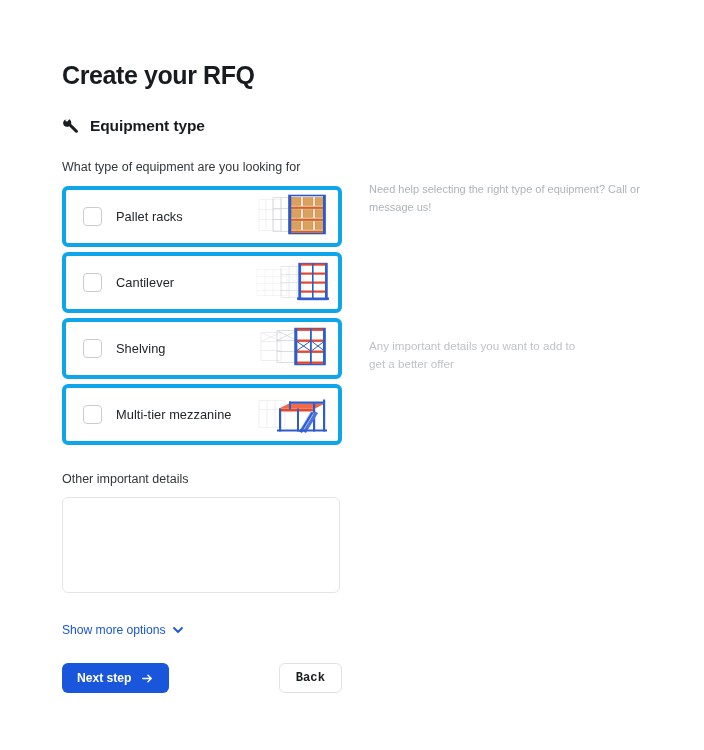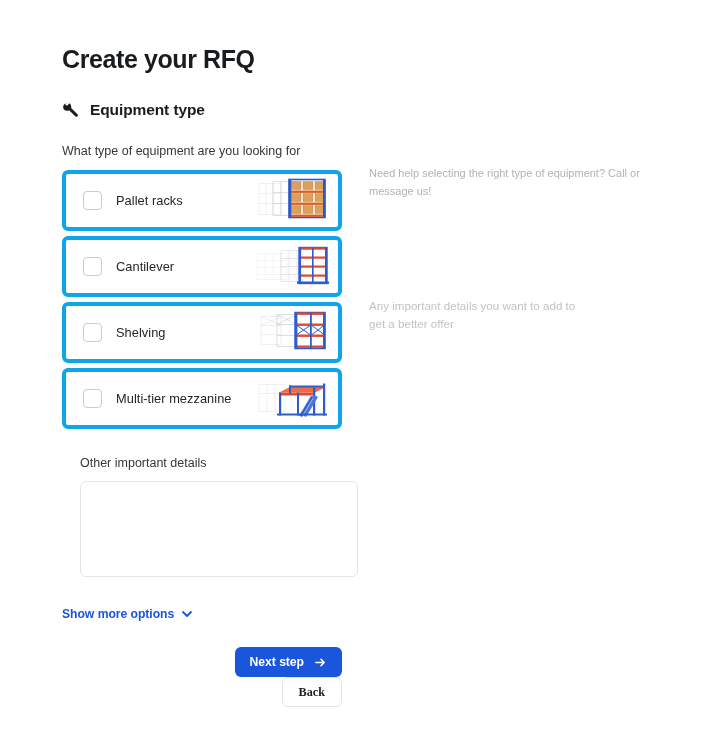--- a/index.html
+++ b/index.html
@@ -13,21 +13,21 @@
     height: 750px;
     font-family: "Liberation Sans", sans-serif;
     color: #1a1d1f;
     overflow: hidden;
     position: relative;
   }
 
   .page {
     position: absolute;
     left: 62px;
-    top: 44px;
+    top: 60px;
     width: 580px;
   }
 
   
   .page-title {
     font-size: 25px;
     font-weight: 700;
     letter-spacing: -0.4px;
     color: #191c1f;
     margin: 0 0 26px 0;
@@ -109,21 +109,20 @@
     right: 7px;
     top: 50%;
     transform: translateY(-50%);
     width: 78px;
     height: 45px;
   }
 
   
   .details-block {
     margin-top: 26px;
-    margin-left: 18px;
   }
   .textarea {
     width: 278px;
     height: 96px;
     box-sizing: border-box;
     border: 1px solid #e3e5e8;
     border-radius: 6px;
     background: #fff;
     resize: none;
     outline: none;
@@ -166,38 +165,37 @@
   }
 
   
   .show-more {
     margin-top: 30px;
     display: inline-flex;
     align-items: center;
     gap: 7px;
     color: #1a56db;
     font-size: 12.2px;
-    font-weight: 700;
+    font-weight: 400;
     cursor: pointer;
     letter-spacing: -0.05px;
   }
   .chevron {
     display: block;
     width: 12px;
     height: 12px;
   }
 
   
   .actions {
     margin-top: 25px;
     width: 280px;
     display: flex;
     justify-content: space-between;
     align-items: flex-end;
-    flex-direction: column;
   }
   .btn-next {
     background: #1a56db;
     color: #ffffff;
     border: none;
     border-radius: 6px;
     height: 30px;
     padding: 0 15px;
     font-family: "Liberation Sans", sans-serif;
     font-size: 12.2px;
@@ -213,21 +211,21 @@
     width: 13px;
     height: 13px;
   }
   .btn-back {
     background: #ffffff;
     color: #1a1d20;
     border: 1px solid #e0e2e5;
     border-radius: 6px;
     height: 30px;
     padding: 4px 16px;
-    font-family: Liberation Serif, serif;
+    font-family: Liberation Mono, monospace;
     font-size: 12.2px;
     font-weight: 700;
     cursor: pointer;
   }
 </style>
 </head>
 <body>
 
 <div class="page">
 
@@ -385,18 +383,18 @@
             <path d="M2 7h9M7.5 3.5L11 7l-3.5 3.5" stroke="#ffffff" stroke-width="1.6" stroke-linecap="round" stroke-linejoin="round"></path>
           </svg>
         </button>
         <button class="btn-back">Back</button>
       </div>
 
     </div>
 
     <div class="col-right">
       <div class="help-text">Need help selecting the right type of equipment? Call or message us!</div>
-      <div class="hint-text" style="margin-top:96px;">Any important details you want to add to get a better offer</div>
+      <div class="hint-text" style="margin-top:120px;">Any important details you want to add to get a better offer</div>
     </div>
 
   </div>
 
 </div>
 
 </body></html>

